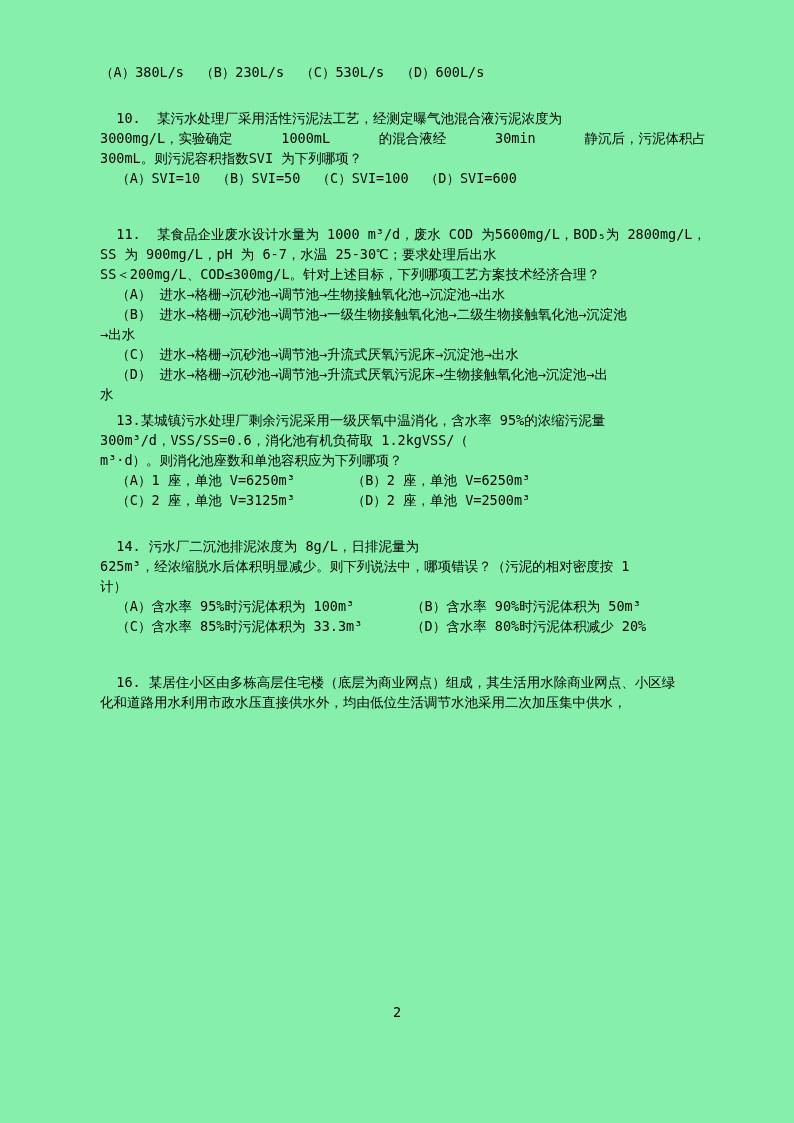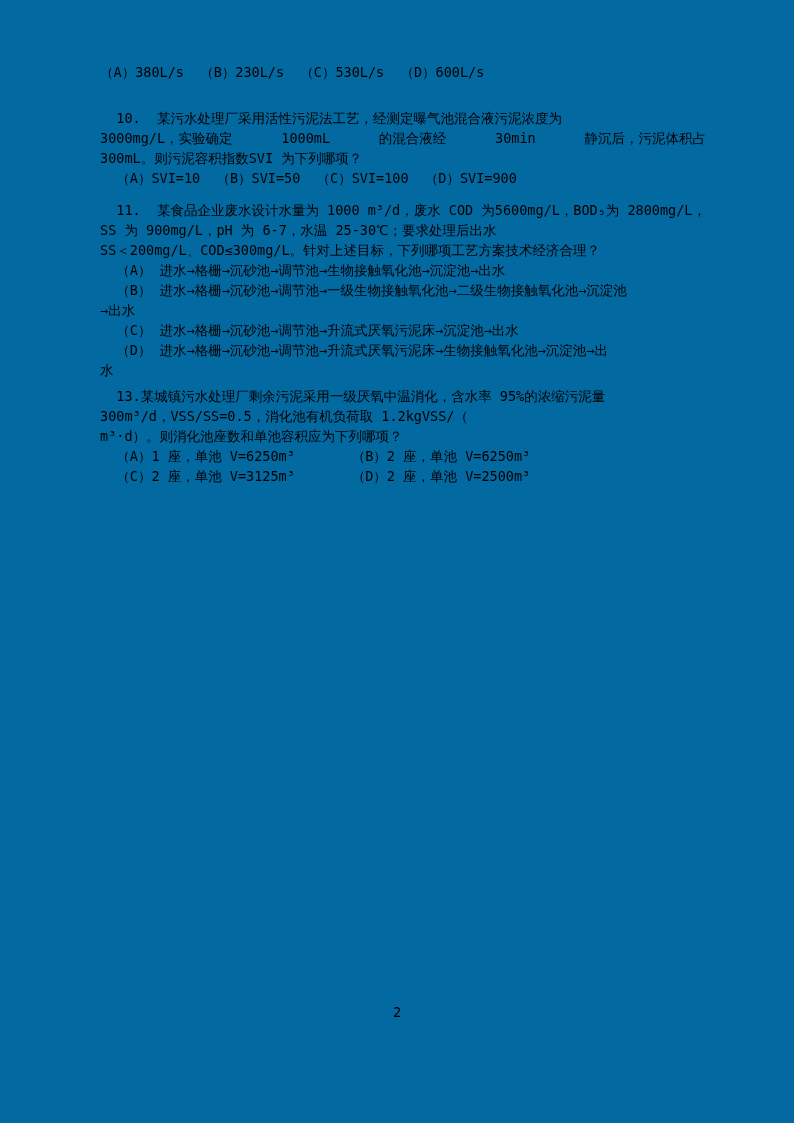--- a/index.html
+++ b/index.html
@@ -4,37 +4,37 @@
 <style>
   html, body {
     margin: 0;
     padding: 0;
     background: #ffffff;
   }
   .page {
     position: relative;
     width: 794px;
     height: 1123px;
-    background: #0369a1;
+    background: #86efac;
     box-sizing: border-box;
     font-family: "DejaVu Sans Mono", "Liberation Mono", monospace;
     font-size: 13.5px;
     line-height: 20px;
     color: #000000;
     overflow: hidden;
   }
   .content {
     position: absolute;
     left: 100px;
     top: 62px;
     width: 624px;
   }
   .block {
     white-space: pre-wrap;
-    margin-top: 12px;
+    margin-top: 36px;
   }
   .block:first-child {
     margin-top: 0;
   }
   .block.gap-lg {
     margin-top: 26px;
   }
   .block.flush {
     margin-top: 6px;
   }
@@ -49,32 +49,39 @@
 </style>
 </head>
 <body>
 
 <div class="page">
   <main class="content">
     <div class="block">（A）380L/s  （B）230L/s  （C）530L/s  （D）600L/s</div>
     <div class="block gap-lg">  10.  某污水处理厂采用活性污泥法工艺，经测定曝气池混合液污泥浓度为
 3000mg/L，实验确定      1000mL      的混合液经      30min      静沉后，污泥体积占
 300mL。则污泥容积指数SVI 为下列哪项？
-  （A）SVI=10  （B）SVI=50  （C）SVI=100  （D）SVI=900</div>
+  （A）SVI=10  （B）SVI=50  （C）SVI=100  （D）SVI=600</div>
     <div class="block">  11.  某食品企业废水设计水量为 1000 m³/d，废水 COD 为5600mg/L，BOD₅为 2800mg/L，
 SS 为 900mg/L，pH 为 6-7，水温 25-30℃；要求处理后出水
 SS＜200mg/L、COD≤300mg/L。针对上述目标，下列哪项工艺方案技术经济合理？
   （A） 进水→格栅→沉砂池→调节池→生物接触氧化池→沉淀池→出水
   （B） 进水→格栅→沉砂池→调节池→一级生物接触氧化池→二级生物接触氧化池→沉淀池
 →出水
   （C） 进水→格栅→沉砂池→调节池→升流式厌氧污泥床→沉淀池→出水
   （D） 进水→格栅→沉砂池→调节池→升流式厌氧污泥床→生物接触氧化池→沉淀池→出
 水</div>
     <div class="block flush">  13.某城镇污水处理厂剩余污泥采用一级厌氧中温消化，含水率 95%的浓缩污泥量
-300m³/d，VSS/SS=0.5，消化池有机负荷取 1.2kgVSS/（
+300m³/d，VSS/SS=0.6，消化池有机负荷取 1.2kgVSS/（
 m³·d）。则消化池座数和单池容积应为下列哪项？
   （A）1 座，单池 V=6250m³       （B）2 座，单池 V=6250m³
   （C）2 座，单池 V=3125m³       （D）2 座，单池 V=2500m³</div>
+    <div class="block gap-lg">  14. 污水厂二沉池排泥浓度为 8g/L，日排泥量为
+625m³，经浓缩脱水后体积明显减少。则下列说法中，哪项错误？（污泥的相对密度按 1
+计）
+  （A）含水率 95%时污泥体积为 100m³       （B）含水率 90%时污泥体积为 50m³
+  （C）含水率 85%时污泥体积为 33.3m³      （D）含水率 80%时污泥体积减少 20%</div>
+    <div class="block">  16. 某居住小区由多栋高层住宅楼（底层为商业网点）组成，其生活用水除商业网点、小区绿
+化和道路用水利用市政水压直接供水外，均由低位生活调节水池采用二次加压集中供水，</div>
   </main>
   <footer class="footer">
     <span>2</span>
   </footer>
 </div>
 
 </body></html>

